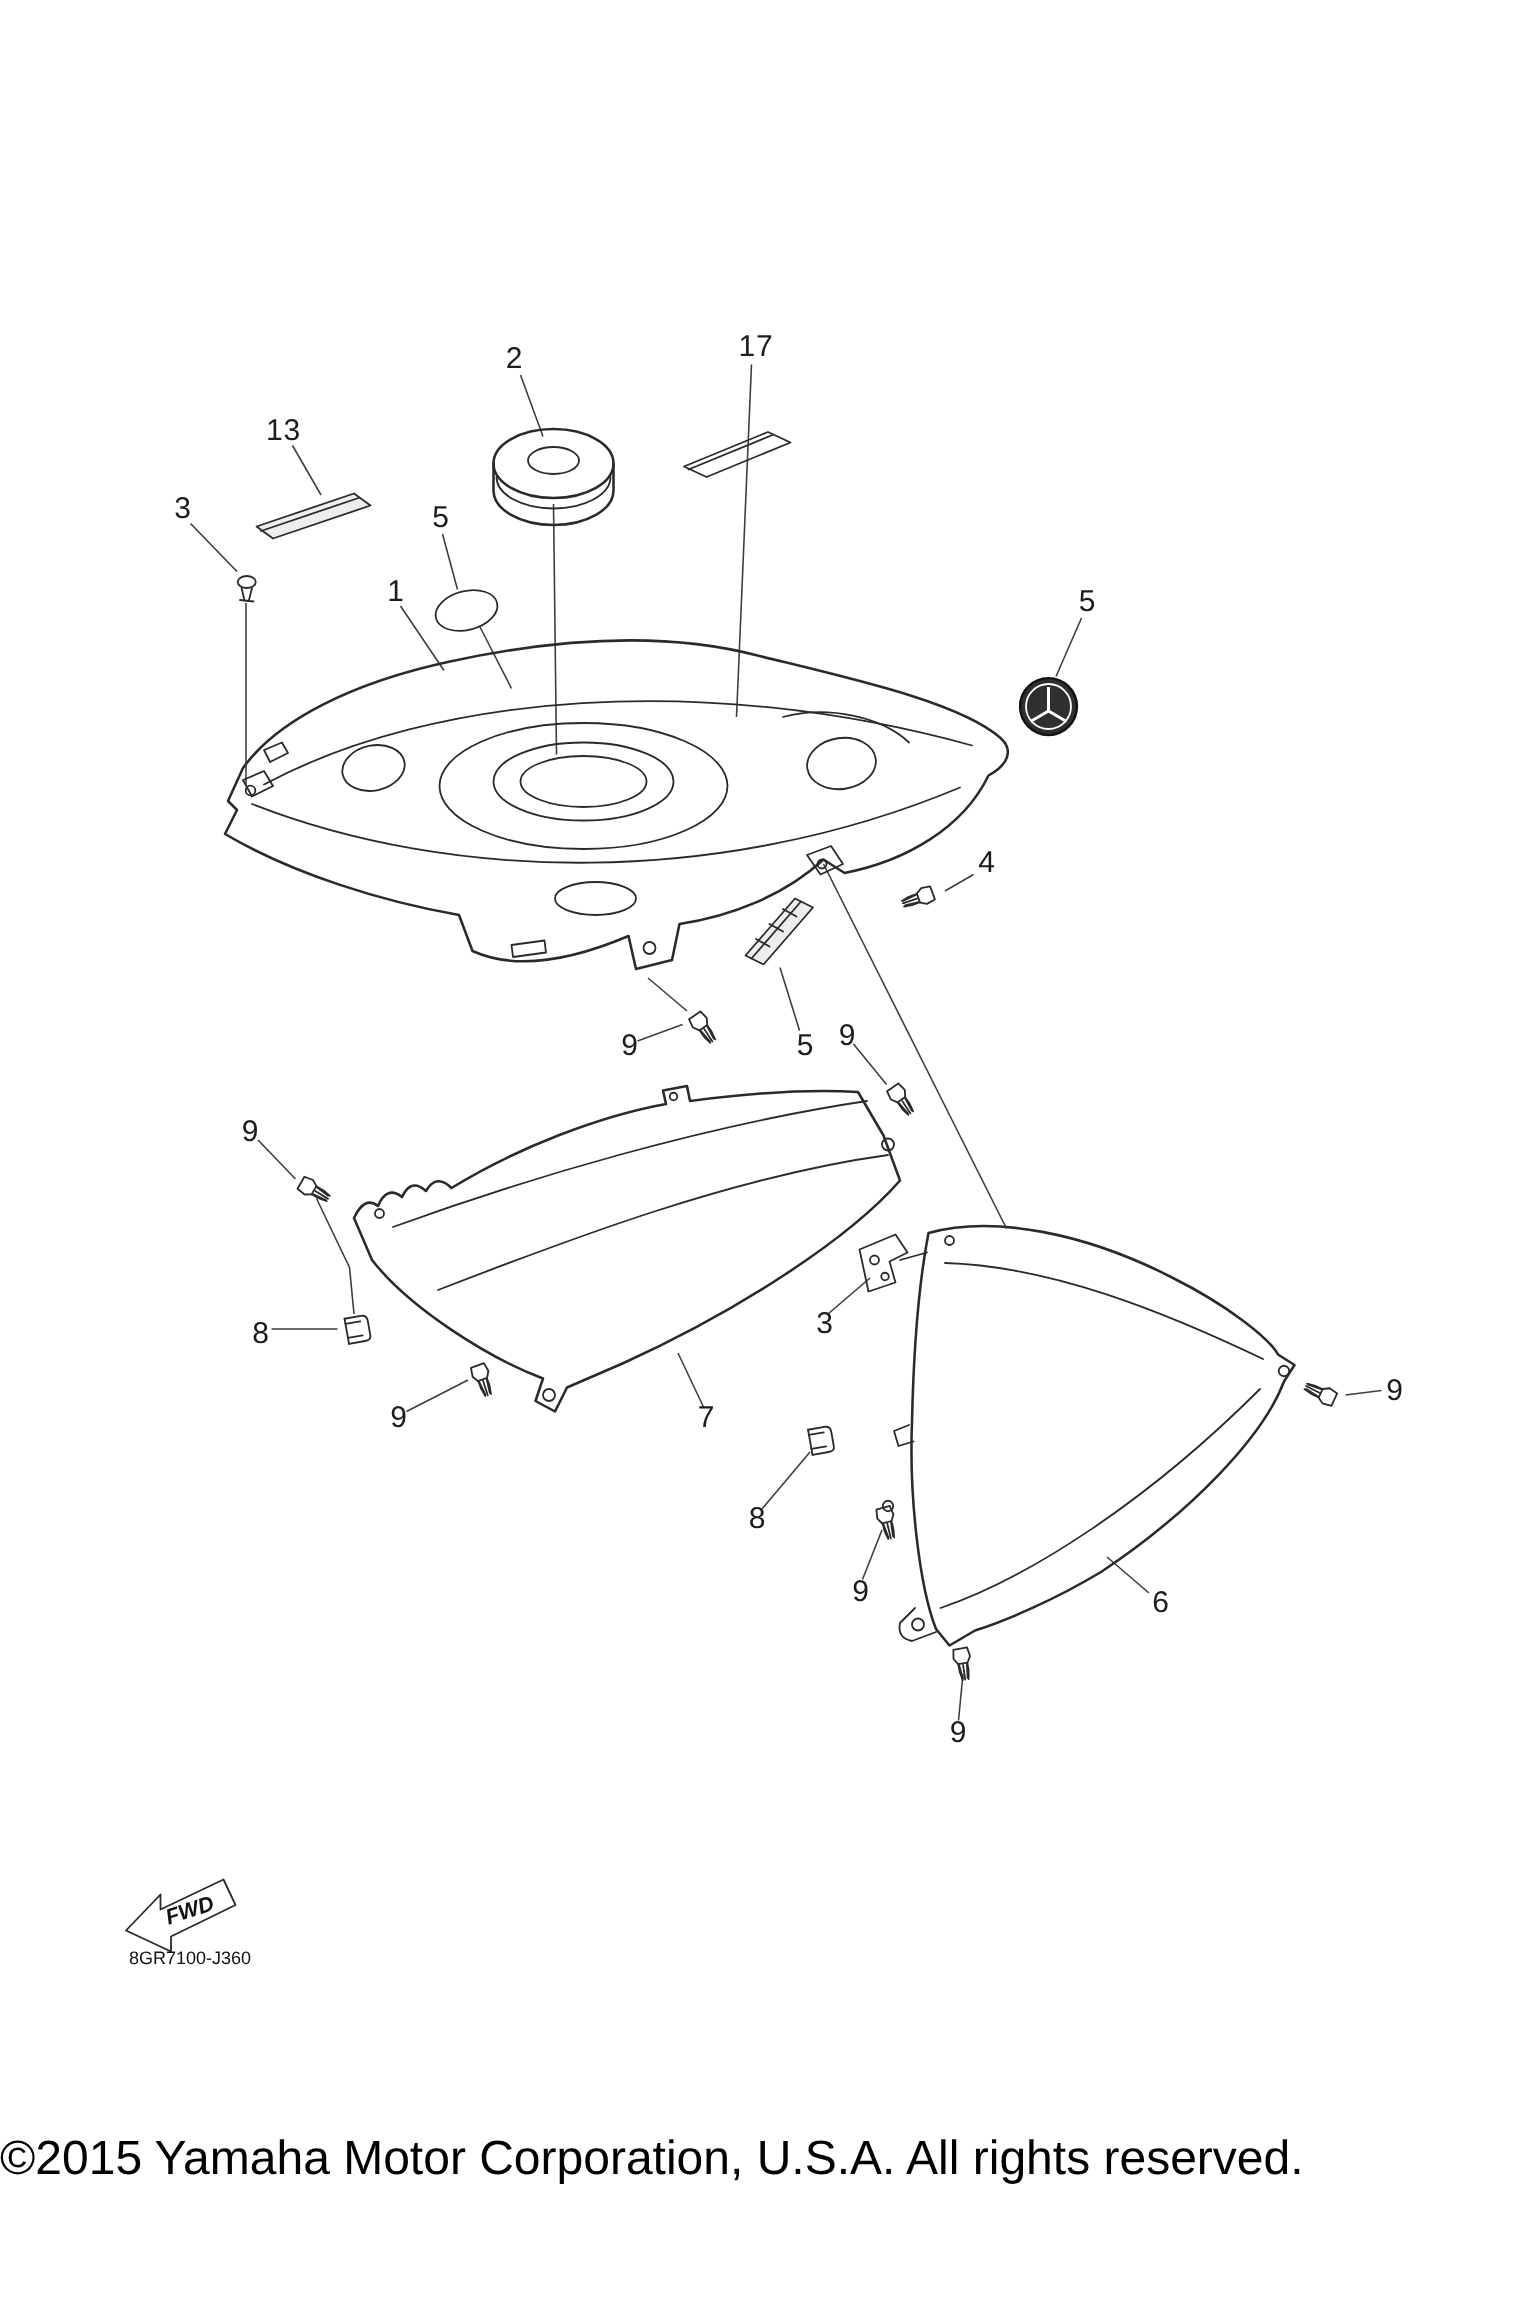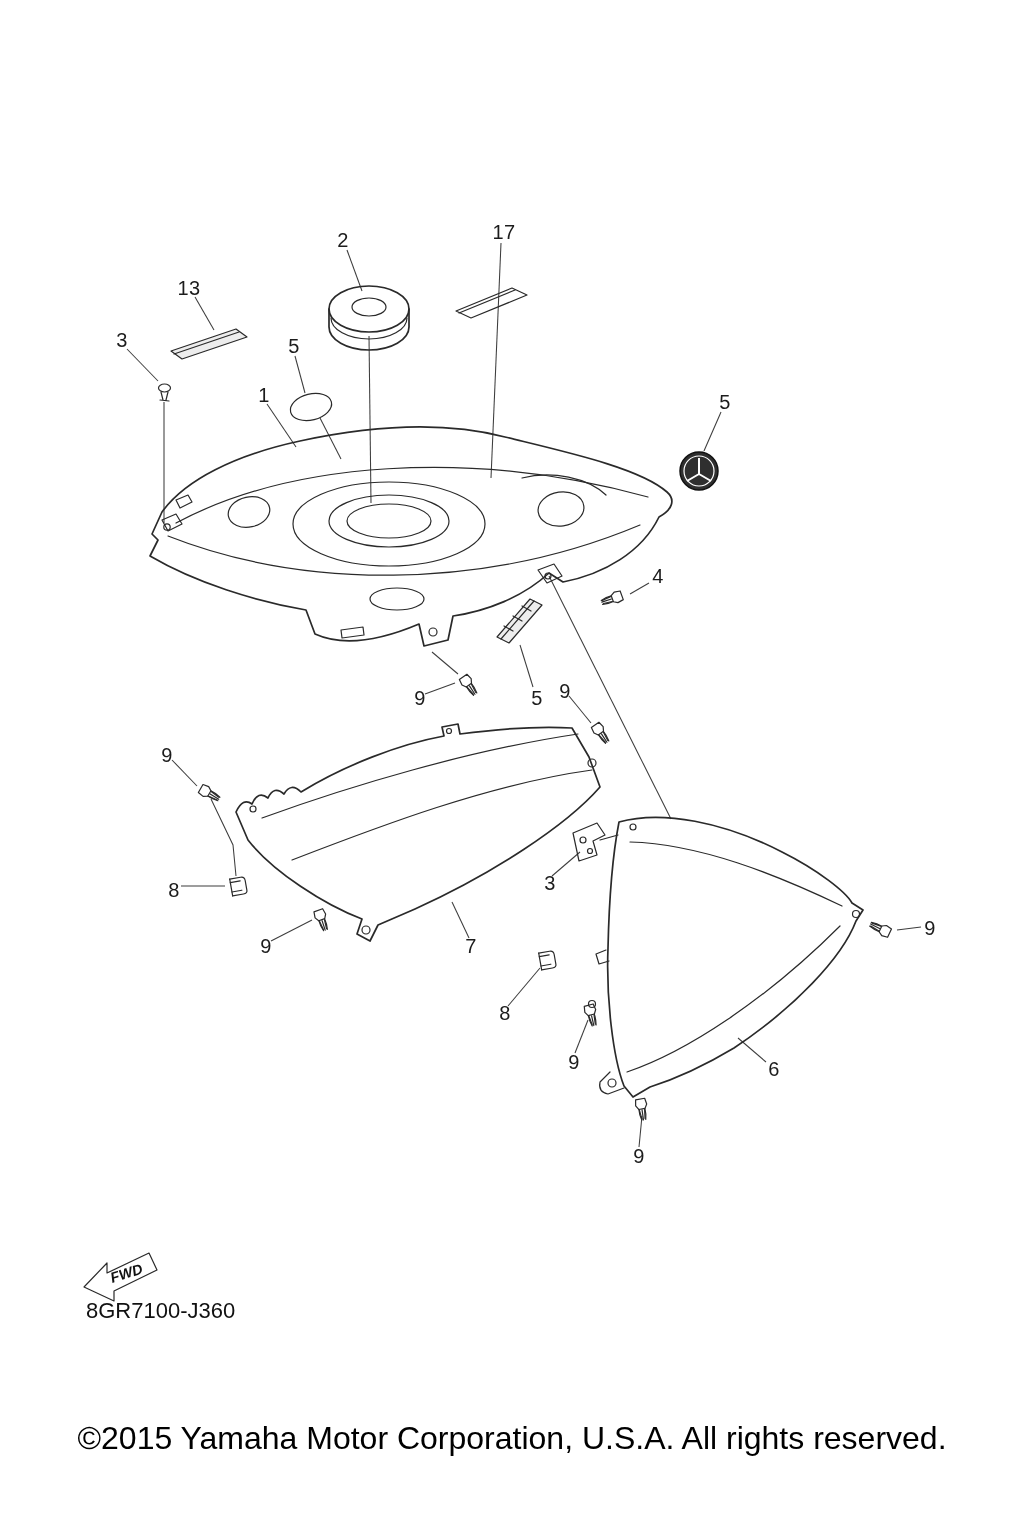--- a/index.html
+++ b/index.html
@@ -28,29 +28,29 @@
     font-size: 20px;
     color: #1c1c1c;
     letter-spacing: 0.5px;
     white-space: nowrap;
     user-select: none;
   }
   .part-code {
     position: absolute;
     left: 86px;
     top: 1298px;
-    font-size: 22px;
+    font-size: 12px;
     color: #111111;
   }
   .copyright {
     position: absolute;
     left: 0;
     top: 1420px;
     width: 1024px;
-    text-align: center;
+    text-align: left;
     font-size: 32px;
     color: #000000;
   }
   svg .part { stroke: #2a2a2a; fill: none; stroke-width: 1.7; stroke-linejoin: round; stroke-linecap: round; }
   svg .detail { stroke: #2a2a2a; fill: none; stroke-width: 1.2; stroke-linejoin: round; stroke-linecap: round; }
   svg .leader { stroke: #3d3d3d; fill: none; stroke-width: 1.05; }
   svg .fillstrip { fill: #ededed; }
 </style>
 </head>
 <body>

